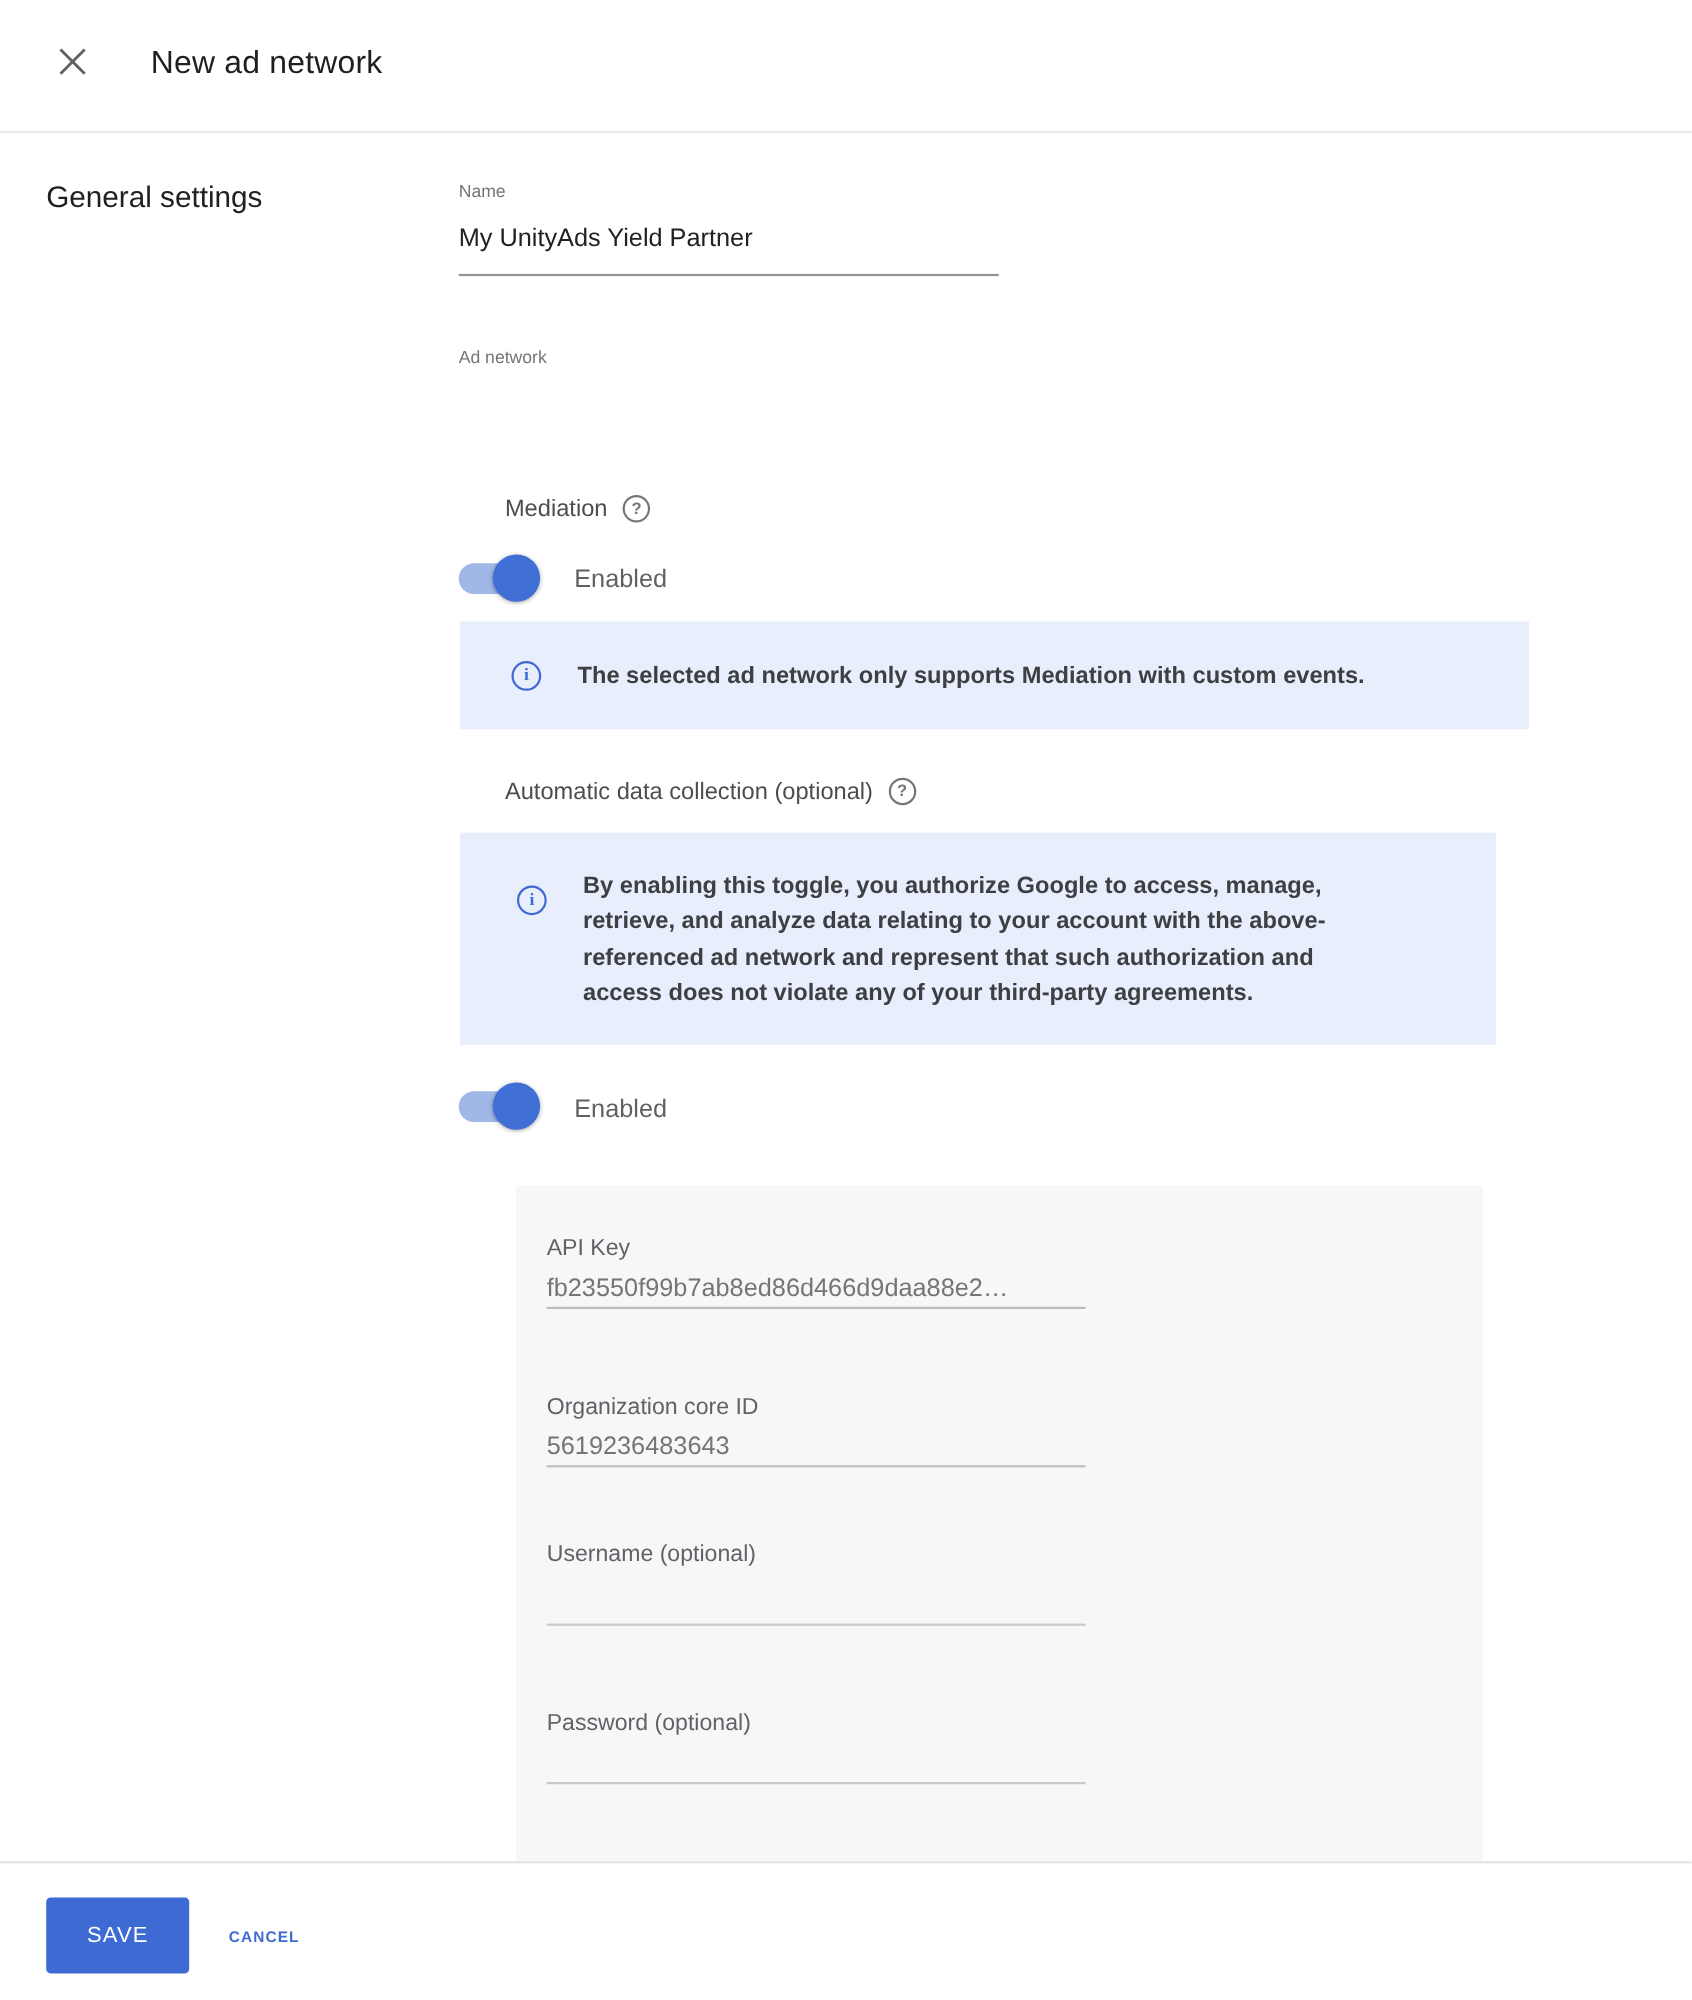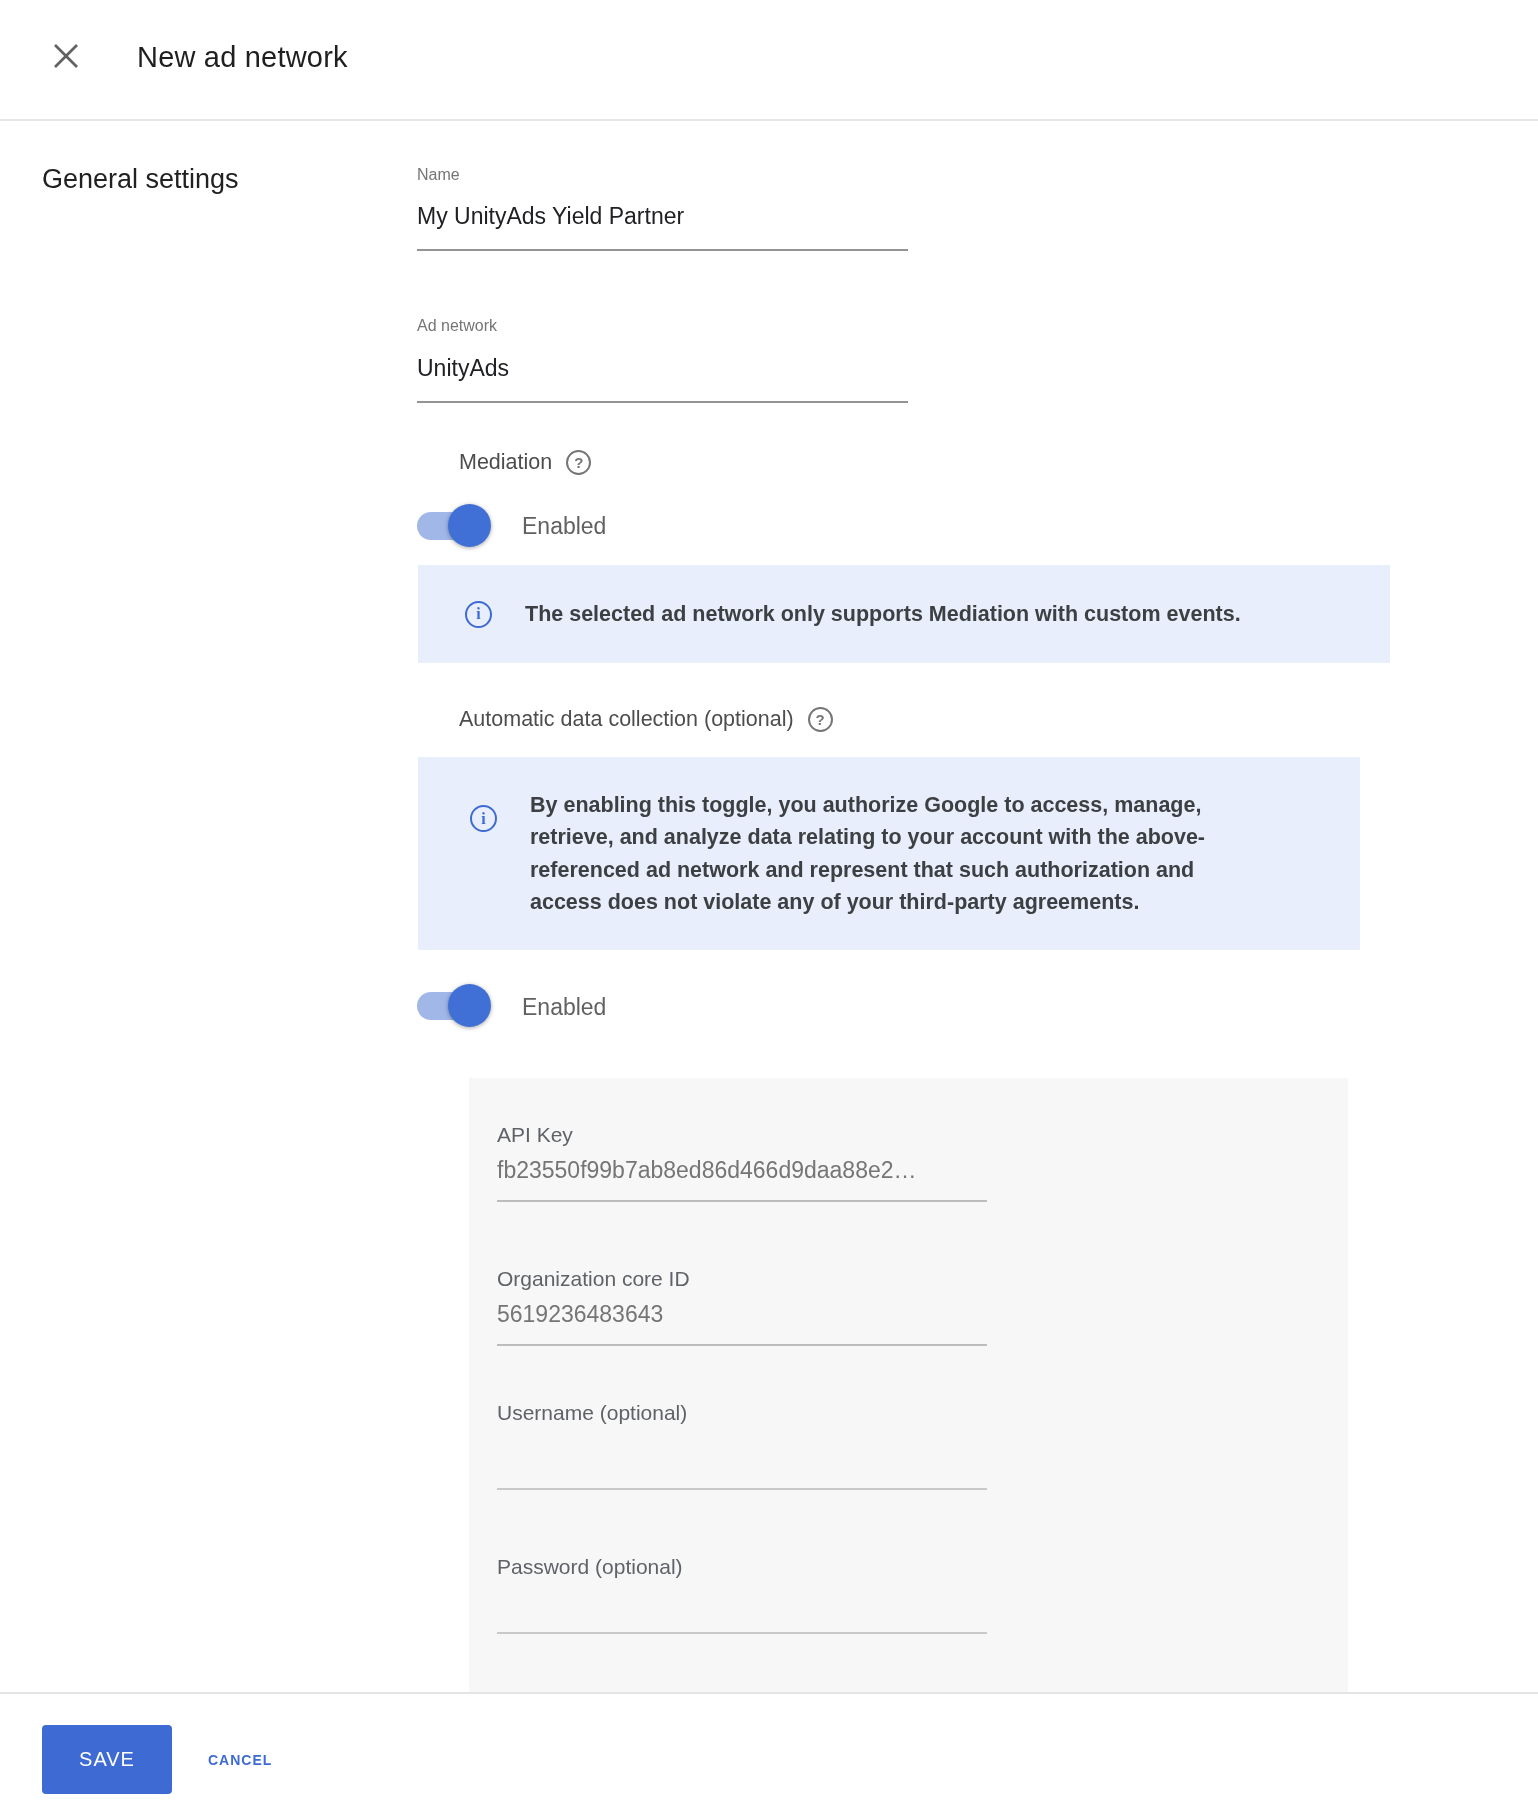--- a/index.html
+++ b/index.html
@@ -97,21 +97,21 @@
   }
 
   
   .panel {
     left: 469px; top: 1078px; width: 879px; height: 614px;
     background: #f7f7f7;
   }
   .panel .field-label { position: absolute; left: 28px; font-size: 21px; color: #5f6368; }
   .panel .field-input {
     position: absolute; left: 28px; width: 490px;
-    color: #757575; padding-bottom: 16px; border-bottom: 2px solid #bdbdbd;
+    color: #757575; padding-bottom: 4px; border-bottom: 2px solid #bdbdbd;
   }
   .lbl-api  { top: 46px; }
   .in-api   { top: 78px; }
   .lbl-org  { top: 190px; }
   .in-org   { top: 222px; }
   .lbl-user { top: 324px; }
   .in-user  { top: 366px; border-bottom-color: #c9c9c9 !important; }
   .lbl-pass { top: 478px; }
   .in-pass  { top: 510px; border-bottom-color: #c9c9c9 !important; }
 
@@ -145,21 +145,20 @@
   </button>
   <div class="abs page-title">New ad network</div>
   <div class="abs header-divider"></div>
 
   <div class="abs section-title">General settings</div>
 
   <div class="abs field-label name-label">Name</div>
   <input class="abs field-input name-input" type="text" value="My UnityAds Yield Partner" style="">
 
   <div class="abs field-label adnet-label">Ad network</div>
-  <input class="abs field-input adnet-input" type="text" value="UnityAds" style="">
 
   <div class="abs label-row row-mediation">
     <span class="group-label">Mediation</span>
     <button class="help-icon">?</button>
   </div>
 
   <div class="abs toggle toggle-1">
     <span class="toggle-track"></span>
     <span class="toggle-thumb"></span>
   </div>

